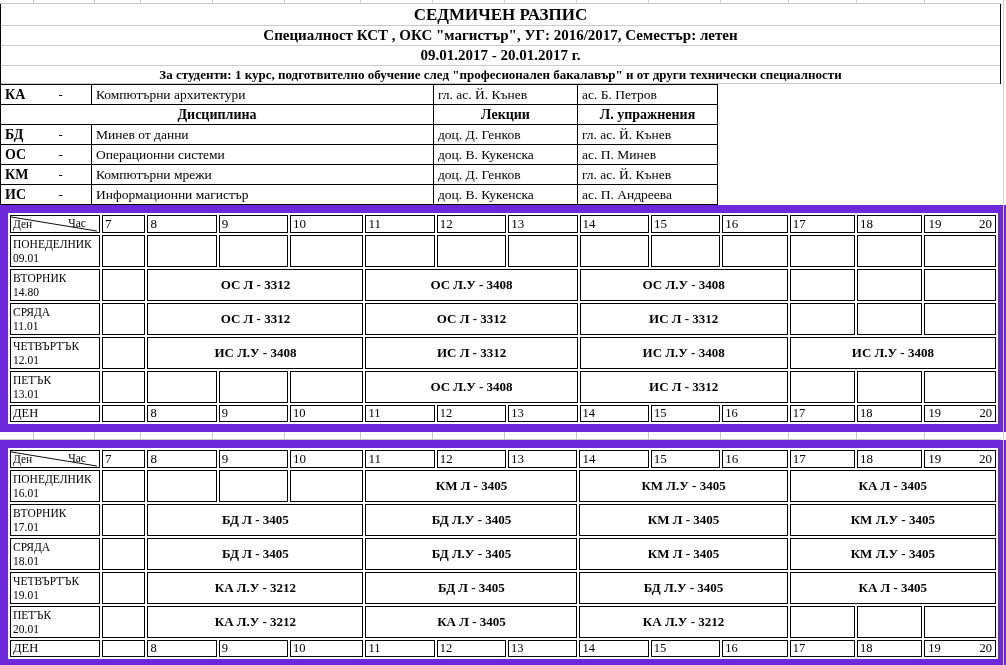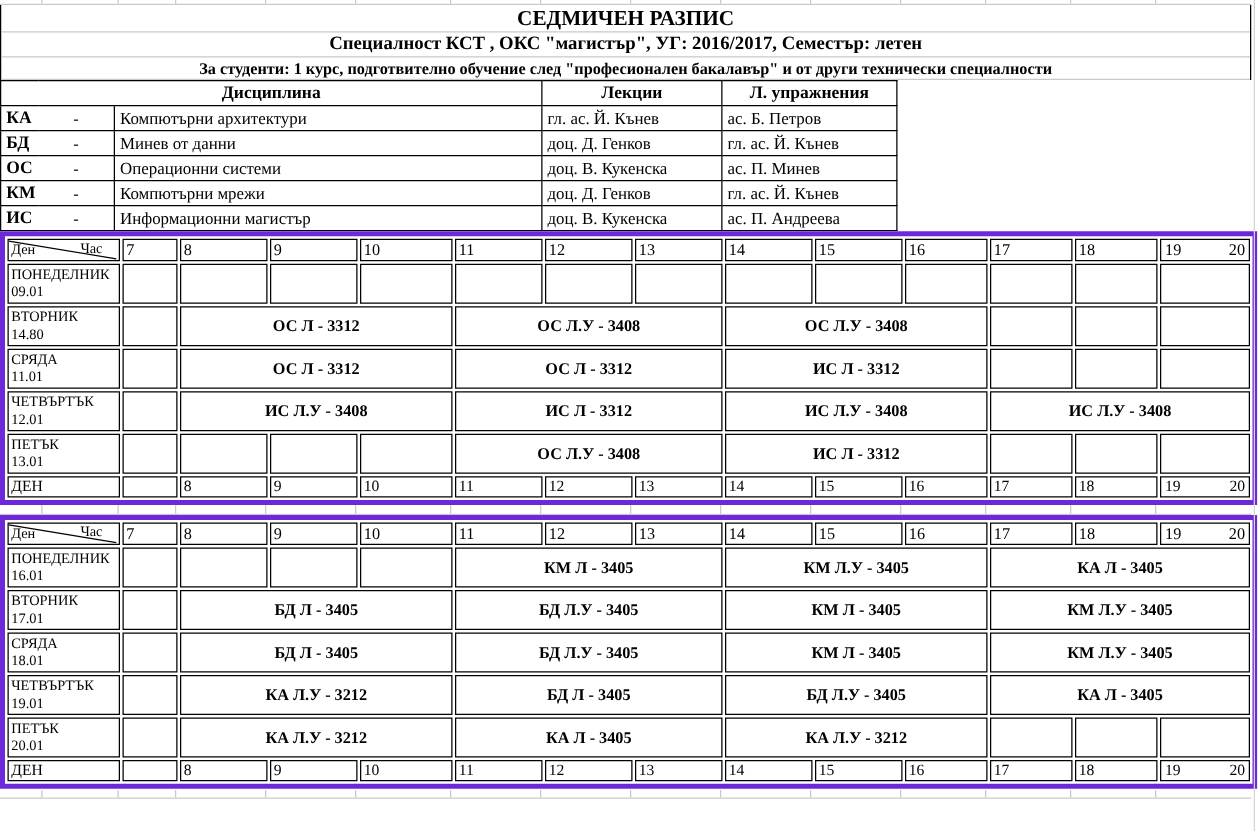--- a/index.html
+++ b/index.html
@@ -32,21 +32,21 @@
 
   
   table.legend { border-collapse:collapse; table-layout:fixed; width:717px; }
   table.legend td { border:1px solid #000; height:20px; overflow:hidden; white-space:nowrap; }
   .lhc { font-weight:bold; font-size:14px; text-align:center; }
   .abbr { border-right:none !important; font-weight:bold; font-size:14px; padding-left:4px; }
   .dash { border-left:none !important; text-align:center; font-size:13px; }
   .dname, .lect, .exer { font-size:13.5px; padding-left:4px; }
 
   
-  table.sched { border-collapse:separate; border-spacing:2px; border:4px solid #6d28d9;
+  table.sched { border-collapse:separate; border-spacing:2px; border:8px solid #6d28d9;
                 table-layout:fixed; background:#fff; }
   table.sched td { border:1px solid #000; overflow:hidden; white-space:nowrap; vertical-align:middle; }
   tr.hr td { height:17px; font-size:13px; padding-left:2px; }
   tr.dr td { height:31px; }
   tr.fr td { height:15px; font-size:12.5px; padding-left:2px; }
   td.daycell { font-size:11.5px; line-height:14px; padding:1px 0 1px 2px; vertical-align:top;margin-left:48px; }
   td.course { font-weight:bold; font-size:13px; text-align:center; padding:0; }
   td.corner { position:relative; padding:0; }
   td.corner svg { position:absolute; left:0; top:0; width:100%; height:100%; }
   td.corner .c-day { position:absolute; left:2px; top:2px; font-size:11.5px; }
@@ -72,44 +72,45 @@
       <div class="tick" style="left: 648px;"></div>
       <div class="tick" style="left: 720px;"></div>
       <div class="tick" style="left: 788px;"></div>
       <div class="tick" style="left: 856px;"></div>
       <div class="tick" style="left: 924px;"></div>
     </div>
 
   <div class="titlebox">
     <div class="trow t1">СЕДМИЧЕН РАЗПИС</div>
     <div class="trow t2">Специалност КСТ , ОКС "магистър",  УГ: 2016/2017, Семестър: летен</div>
+    <div class="trow t3">09.01.2017 - 20.01.2017 г.</div>
     <div class="trow t4">За студенти: 1 курс, подготвително обучение след "професионален бакалавър" и от други технически специалности</div>
   </div>
 
 
   <table class="legend">
     <colgroup>
         <col style="width:30px">
         <col style="width:61px">
         <col style="width:342px">
         <col style="width:144px">
         <col style="width:140px">
       </colgroup>
     <tbody>
       <tr>
-        <td colspan="3" class="lhc">Дисциплина</td>
-        <td class="lhc">Лекции</td>
-        <td class="lhc">Л. упражнения</td>
-      </tr>
-      <tr>
         <td class="abbr">КА</td>
         <td class="dash">-</td>
         <td class="dname">Компютърни архитектури</td>
         <td class="lect">гл. ас. Й. Кънев</td>
         <td class="exer">ас. Б. Петров</td>
+      </tr>
+      <tr>
+        <td colspan="3" class="lhc">Дисциплина</td>
+        <td class="lhc">Лекции</td>
+        <td class="lhc">Л. упражнения</td>
       </tr>
       <tr>
         <td class="abbr">БД</td>
         <td class="dash">-</td>
         <td class="dname">Минев от данни</td>
         <td class="lect">доц. Д. Генков</td>
         <td class="exer">гл. ас. Й. Кънев</td>
       </tr>
       <tr>
         <td class="abbr">ОС</td>

